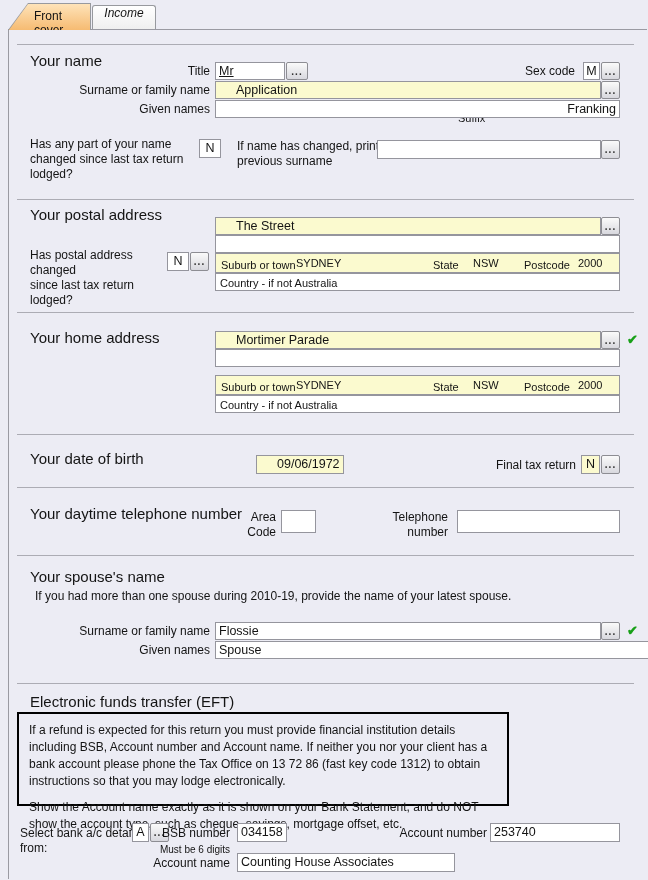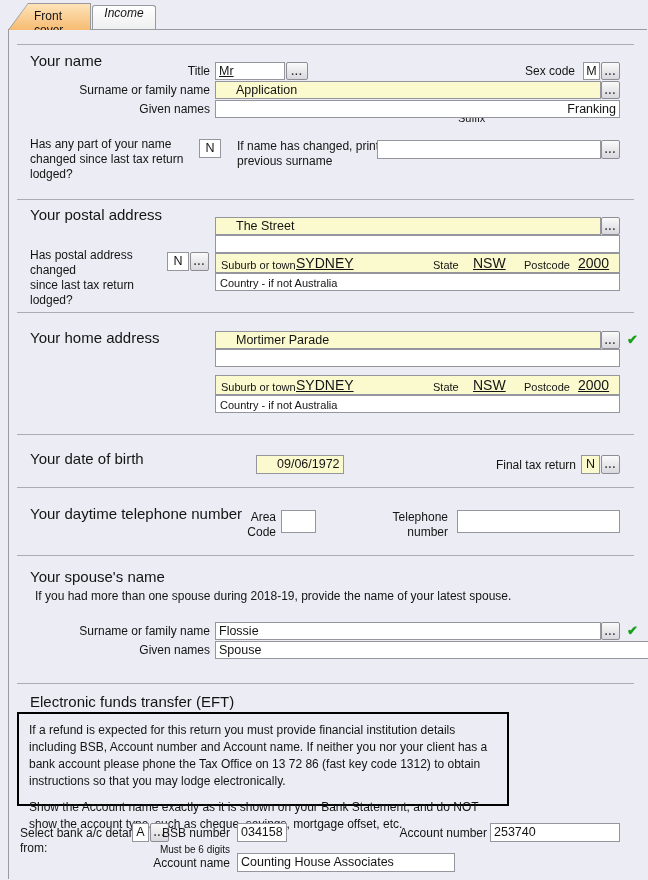--- a/index.html
+++ b/index.html
@@ -23,21 +23,21 @@
   .ctr{text-align:center;padding:1px 0;}
   .btn{
     border:1px solid #8D8D93;border-radius:2px;
     background:linear-gradient(#FAFAFA,#D8D8DE);
     font-size:10px;font-weight:bold;letter-spacing:1px;color:#333;
     display:flex;align-items:center;justify-content:center;
     cursor:default;
   }
   .sep{height:1px;background:#ACACB4;}
   .smalllbl{font-size:11px;white-space:nowrap;}
-  .val13{font-size:14px;white-space:nowrap;text-decoration:underline;}
+  .val13{font-size:11px;white-space:nowrap;}
   .tiny{font-size:10px;white-space:nowrap;}
   .check{font-size:13px;font-weight:bold;color:#18A018;}
   .tab-inactive{
     background:linear-gradient(#FFFFFF,#EFEFEF);
     border:1px solid #97999E;border-bottom:none;
     border-radius:3px 3px 0 0;
     font-size:12px;display:flex;align-items:flex-start;justify-content:center;font-style:italic;
   }
   .tab-active-outer{clip-path:polygon(20px 0,100% 0,100% 100%,0 100%);background:#97999E;}
   .tab-active-inner{
@@ -150,21 +150,21 @@
 
   <div class="abs h1" style="left:30px;top:505px;">Your daytime telephone number</div>
   <div class="abs rlbl" style="left:238px;top:510px;width:38px;">Area
 Code</div>
   <div class="abs field" style="left:281px;top:510px;width:35px;height:23px;"></div>
   <div class="abs rlbl" style="left:385px;top:510px;width:63px;">Telephone
 number</div>
   <div class="abs field" style="left:457px;top:510px;width:163px;height:23px;"></div>
 
   <div class="abs h1" style="left:30px;top:568px;">Your spouse's name</div>
-  <div class="abs lbl" style="left:35px;top:589px;width:590px;">If you had more than one spouse during 2018-19, provide the name of your latest spouse.</div>
+  <div class="abs lbl" style="left:35px;top:589px;width:590px;">If you had more than one spouse during 2010-19, provide the name of your latest spouse.</div>
 
   <div class="abs rlbl" style="left:60px;top:624px;width:150px;">Surname or family name</div>
   <div class="abs field" style="left:215px;top:622px;width:386px;height:18px;">Flossie</div>
   <div class="abs btn" style="left:601px;top:622px;width:19px;height:18px;">...</div>
   <div class="abs check" style="left:627px;top:623px;">✔</div>
 
   <div class="abs rlbl" style="left:110px;top:643px;width:100px;">Given names</div>
   <div class="abs field" style="left:215px;top:641px;width:485px;height:18px;">Spouse</div>
 
   <div class="abs h1" style="left:30px;top:693px;">Electronic funds transfer (EFT)</div>

